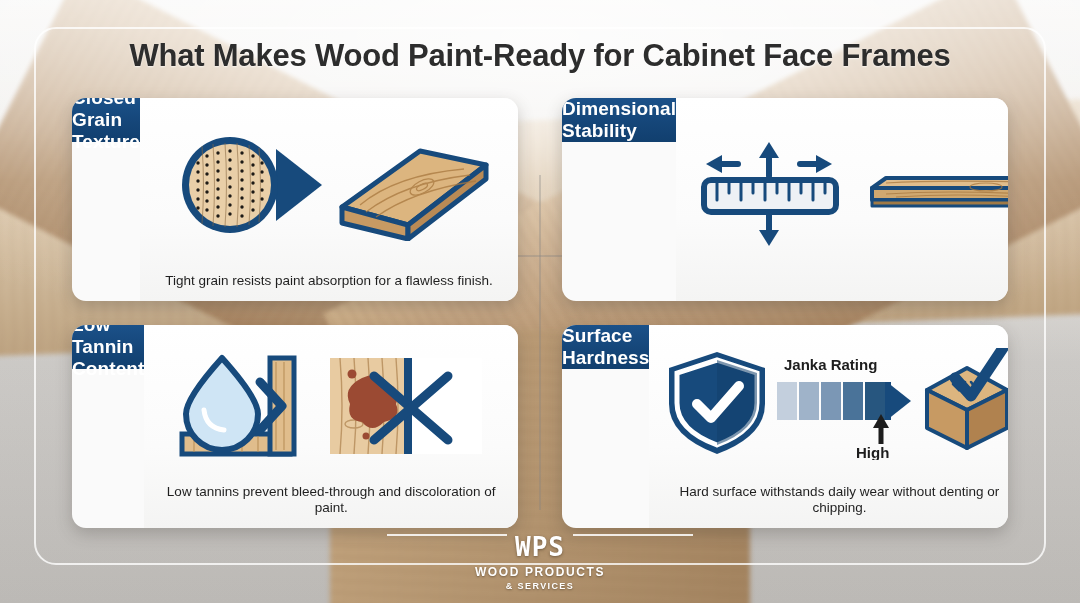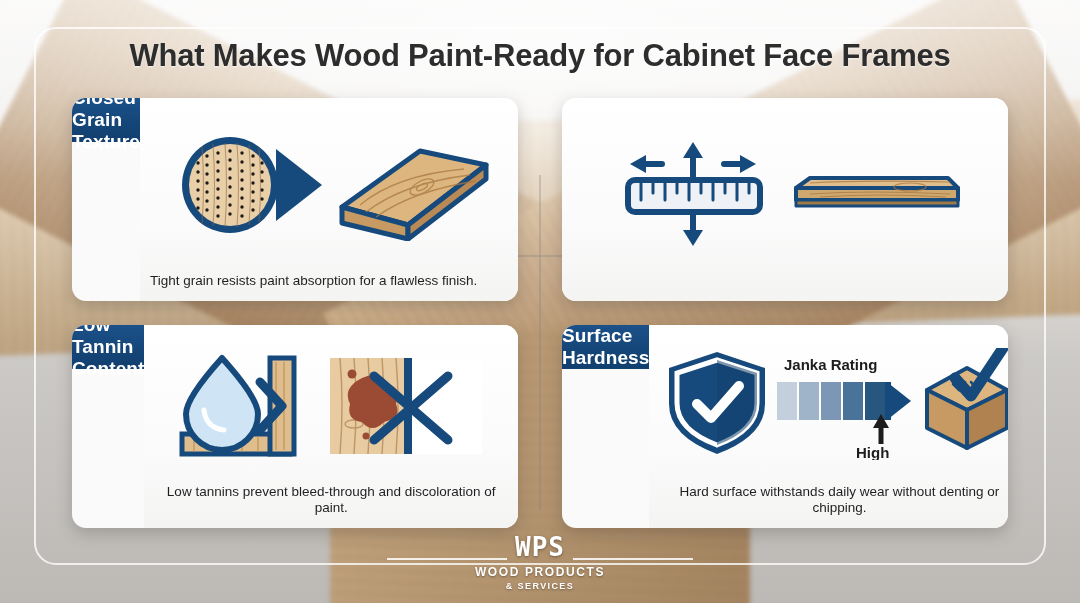--- a/index.html
+++ b/index.html
@@ -94,35 +94,35 @@
     overflow:hidden;
   }
   .card-head{
     height:44px;flex:0 0 44px;
     background:linear-gradient(180deg,#1b5189 0%,#154679 55%,#113f6e 100%);
     color:#fff;
     display:flex;align-items:center;justify-content:center;
     font-size:19px;font-weight:700;letter-spacing:.1px;
   }
   .card-body{
-    flex:1;display:flex;flex-direction:column;align-items:flex-start;justify-content:space-between;
+    flex:1;display:flex;flex-direction:column;align-items:center;justify-content:space-between;
     padding:0 10px 12px;
     background:linear-gradient(180deg,#ffffff 0%,#fbfbfb 60%,#f4f4f3 100%);
   }
   .art{flex:1;display:flex;align-items:center;justify-content:center;width:100%;}
   .caption{
     font-size:13.5px;color:#1f1f1f;text-align:center;
     font-weight:500;line-height:1.2;
   }
   
   #footer{
     position:absolute;left:0;bottom:12px;width:1080px;
     display:flex;flex-direction:column;align-items:center;
   }
-  .logo-row{display:flex;align-items:flex-end;gap:8px;}
+  .logo-row{display:flex;align-items:flex-start;gap:8px;}
   .logo-line{width:120px;height:2px;background:rgba(255,255,255,.85);}
   .logo-mark{
     font-size:26px;font-weight:700;letter-spacing:1px;color:#fff;
     font-family:"DejaVu Sans Mono", monospace;
     text-shadow:0 1px 3px rgba(60,45,30,.55);
     line-height:1;
   }
   .logo-sub1{
     margin-top:5px;font-size:12px;font-weight:700;letter-spacing:1.6px;color:#fff;
     text-shadow:0 1px 2px rgba(60,45,30,.5);
@@ -236,20 +236,21 @@
               <ellipse cx="258" cy="58" rx="6" ry="2.6" transform="rotate(-28 258 58)"></ellipse>
             </g>
           </g>
         </svg>
       </div>
       <div class="caption">Tight grain resists paint absorption for a flawless finish.</div>
     </div>
   </div>
 
   <div class="card">
+    <div class="card-head">Dimensional Stability</div>
     <div class="card-body">
       <div class="art">
         <svg width="350" height="112" viewBox="0 0 350 112">
           <g fill="#174a7c" stroke="#174a7c" stroke-width="5" stroke-linecap="round">
 
             <line x1="83" y1="38" x2="83" y2="14" stroke-width="6"></line>
             <path d="M83 4 L73 20 L93 20 Z" stroke="none"></path>
 
             <line x1="83" y1="76" x2="83" y2="98" stroke-width="6"></line>
             <path d="M83 108 L73 92 L93 92 Z" stroke="none"></path>

